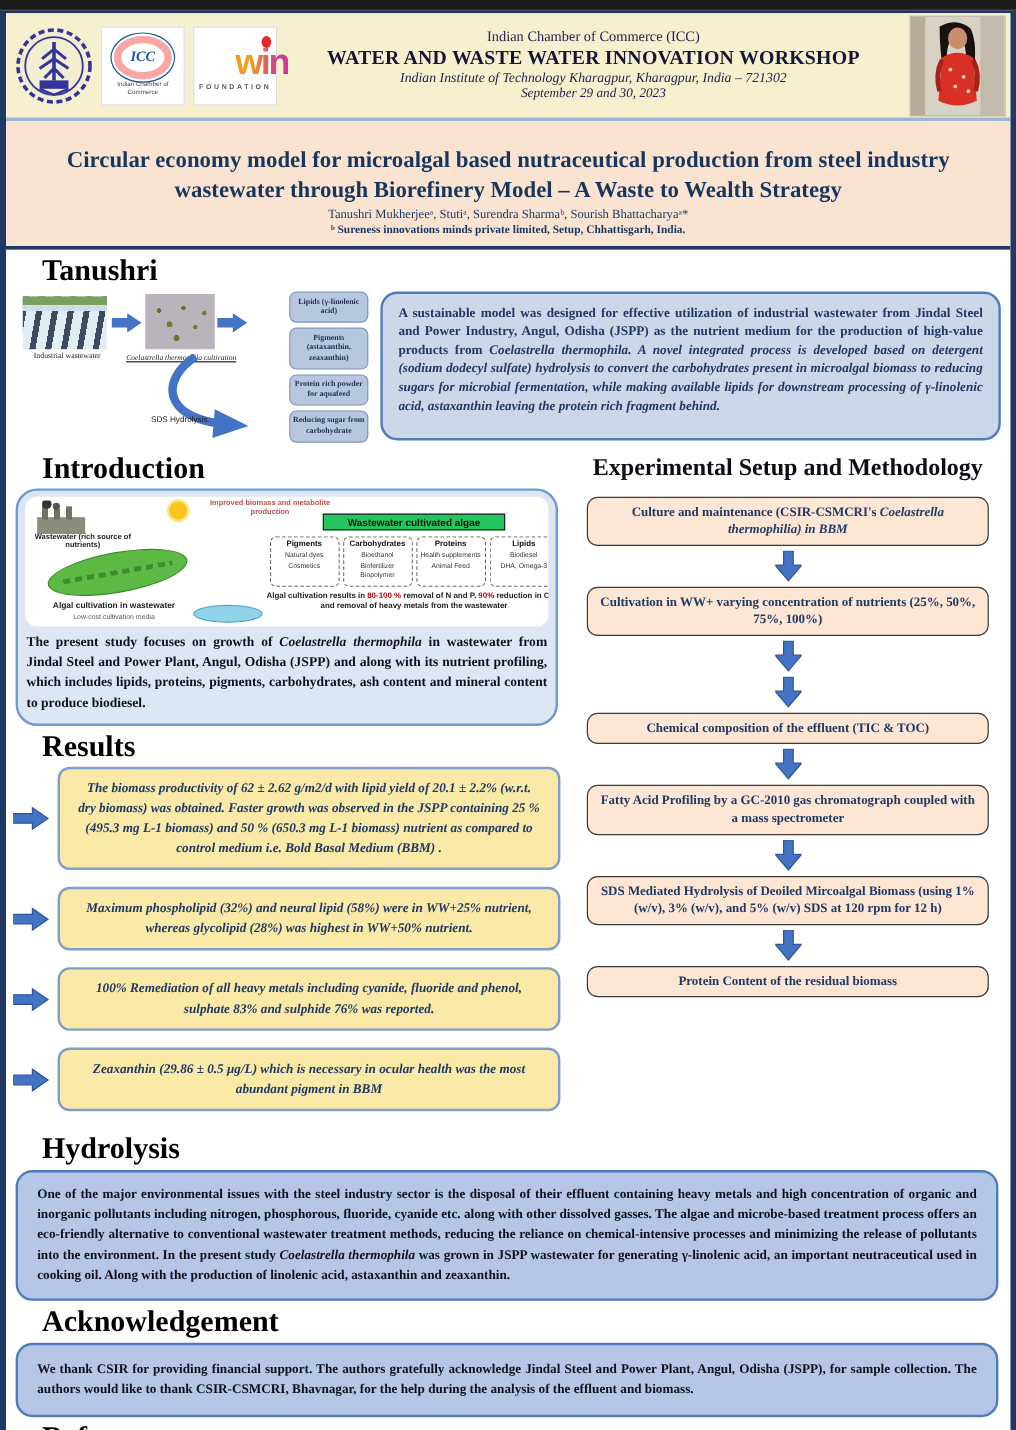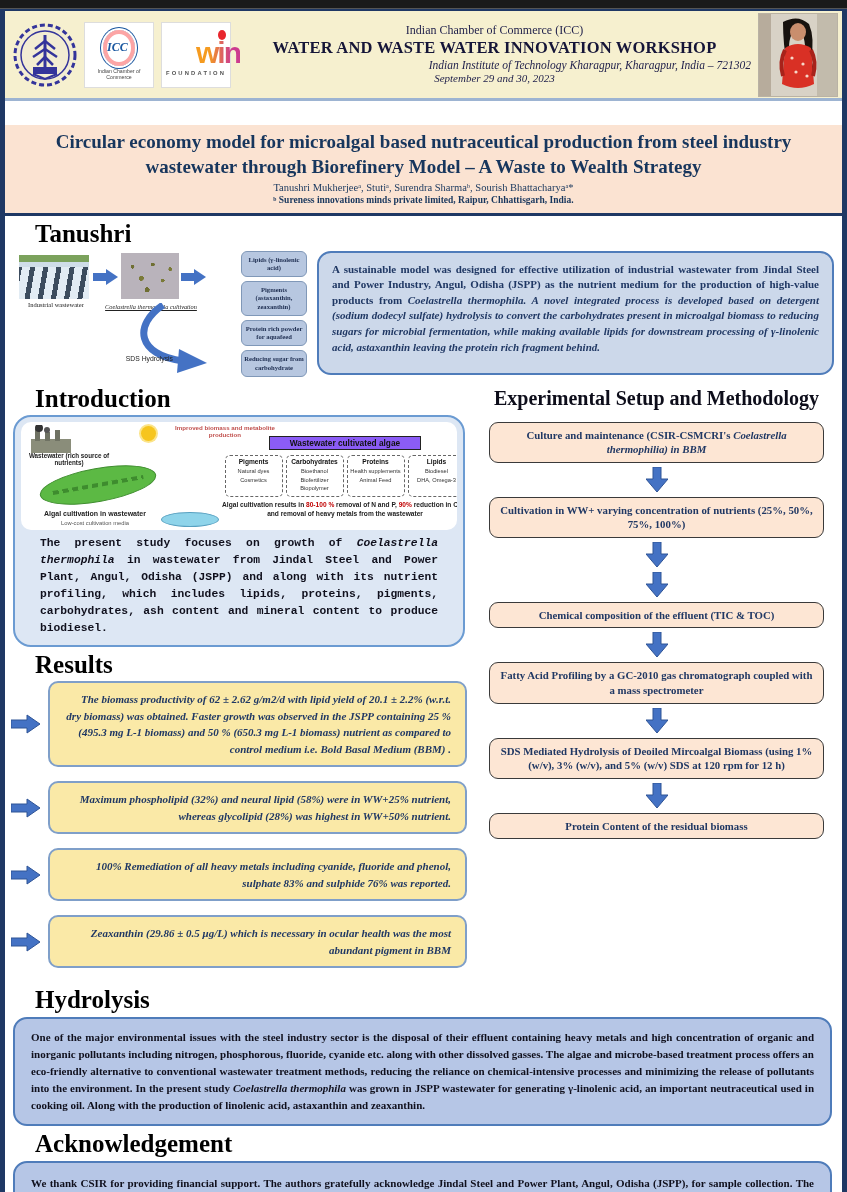--- a/index.html
+++ b/index.html
@@ -8,42 +8,42 @@
   .top-strip { height: 9px; background: #1a1a1a; border-bottom:1px solid #555; }
   .poster { height: 1183px; border-left: 5px solid #1f3864; border-right: 5px solid #1f3864;
     border-top: 2px solid #1f3864; overflow: hidden; }
 
   
   .header { height: 90px; background: #f6f0cf; border-bottom: 3px solid #9db4d2;
     display: flex; align-items: center; padding: 3px 4px 3px 8px; gap: 7px; }
   .logo-iit { width: 64px; height: 64px; flex: 0 0 auto; }
   .logo-card { background: #fff; border: 1px solid #ddd; width: 70px; height: 66px; flex: 0 0 auto;
     display: flex; flex-direction: column; align-items: center; justify-content: center; gap: 2px; }
-  .icc-ring { width: 32px; height: 36px; border-radius: 50%; border: 4px solid #fca5a5;
-    box-shadow: 0 0 0 2px #fff, 0 0 0 3px #1a57a0; display:flex; align-items:center; justify-content:flex-start; }
+  .icc-ring { width: 48px; height: 36px; border-radius: 50%; border: 6px solid #fca5a5;
+    box-shadow: 0 0 0 2px #fff, 0 0 0 3px #1a57a0; display:flex; align-items:center; justify-content:center; }
   .icc-ring span { font-style: italic; font-weight: bold; font-size: 12px; color: #1a57a0; }
   .icc-cap { font-family: "Liberation Sans", sans-serif; font-size: 5.2px; color: #444; text-align:center; }
   .win-wrap { position: relative; height: 34px; display:flex; align-items:flex-end;margin-left:44px; }
   .win-word { font-family: "Liberation Sans", sans-serif; font-weight: bold; font-size: 30px; line-height: 30px;
     background: linear-gradient(90deg, #f59b20 30%, #cc3b8f 80%);
     -webkit-background-clip: text; background-clip: text; color: transparent; letter-spacing: -2px; }
   .win-dot { position: absolute; top: -4px; left: 50%; width: 8px; height: 10px; border-radius: 50%;
     background: #e8262d; }
   .win-cap { font-family: "Liberation Sans", sans-serif; font-size: 5.8px; letter-spacing: 2.2px;
     color: #555; font-weight: bold; }
   .header-center { flex: 1; text-align: center; color: #23234d; padding-bottom: 4px; }
   .hc-org { font-size: 12px; margin-top: 2px; }
   .hc-work { font-size: 16.5px; font-weight: bold; color: #151538; letter-spacing: 0.2px; text-align: center; }
-  .hc-inst { font-size: 11.5px; font-style: italic; margin-top: 1px; text-align: right; }
+  .hc-inst { font-size: 11.5px; font-style: italic; margin-top: 1px; }
   .hc-date { font-size: 11px; font-style: italic; margin-top: 1px; }
   .photo { width: 80px; height: 84px; flex: 0 0 auto; border: 1px solid #b9b2a4; overflow:hidden; }
 
   
   .title-band { background: #fbe3d2; border-bottom: 3px solid #1f3864; text-align: center;
-    padding: 4px 26px 8px; margin-top: 24px; }
+    padding: 20px 26px 8px; }
   .poster-title { color: #17365d; font-weight: bold; font-size: 19px; line-height: 1.32; }
   .authors { color: #17365d; font-weight: normal; font-size: 10.5px; margin-top: 3px; }
   .affil { color: #17365d; font-weight: bold; font-size: 9.5px; margin-top: 2px; }
 
   
   .main { padding: 0 4px 0 4px; background: #fff; }
   h2.sec { font-size: 25px; font-weight: bold; color: #000; margin: 4px 0 3px 26px; line-height: 1.1; }
 
   
   .abstract-row { display: flex; gap: 8px; margin: 0 4px; height: 128px; }
@@ -97,37 +97,37 @@
   .raceway { position: absolute; left: 18px; top: 46px; width: 118px; height: 34px;
     background: #5cb944; border: 1px solid #3e8c2e; border-radius: 50%;
     transform: rotate(-10deg); }
   .raceway::after { content: ""; position: absolute; left: 12px; top: 14px; width: 92px; height: 4px;
     background: repeating-linear-gradient(90deg, #3e8c2e 0 6px, rgba(0,0,0,0) 6px 10px); }
   .pond { position: absolute; left: 140px; top: 90px; width: 58px; height: 15px; border-radius: 50%;
     background: #8fd4ea; border: 1px solid #58a0c0; }
   .fig-improved { position: absolute; left: 146px; top: 2px; width: 116px; font-size: 6.2px;
     font-weight: bold; color: #c0504d; text-align: center; }
   .fig-right { position: absolute; left: 200px; top: 14px; width: 248px; }
-  .algae-box { margin: 0 auto; width: 152px; border: 1.2px solid #222; background: #8b5cf6;
+  .algae-box { margin: 0 auto; width: 152px; border: 1.2px solid #222; background: #22c55e;
     font-weight: bold; font-size: 8.3px; text-align: center; padding: 1px 0; color: #111; }
   .fcols { display: flex; gap: 3px; justify-content: center; margin-top: 5px; }
   .fcol { border: 1px dashed #666; border-radius: 5px; width: 58px; padding: 2px 2px 3px; }
   .fcol-t { font-weight: bold; font-size: 6.6px; text-align: center; color: #111; }
   .fcol-i { font-size: 5.7px; text-align: center; color: #333; margin-top: 2px;
     white-space: pre-line; line-height: 1.5; }
   .fig-note { margin-top: 4px; font-size: 6.6px; font-weight: bold; text-align: center;
     color: #222; line-height: 1.35; }
   .fig-note .red { color: #c00000; }
   .intro-text { font-weight: bold; font-size: 11.3px; line-height: 1.5; text-align: justify;
-    color: #10101d; margin: 5px 19px 1px; font-family: Liberation Mono, monospace; }
+    color: #10101d; margin: 5px 1px 1px; font-family: Liberation Serif, serif; }
 
   .result-row { display: flex; align-items: center; gap: 7px; margin: 0 4px 14px 2px; }
   .result-box { flex: 1; background: #fae9a7; border: 2px solid #7f9fc9; border-radius: 10px;
     padding: 8px 14px; font-weight: bold; font-style: italic; font-size: 11px;
-    text-align: right; color: #203864; line-height: 1.5; }
+    text-align: center; color: #203864; line-height: 1.5; }
   .result-arrow { flex: 0 0 auto; }
 
   .method-h { font-size: 20px; font-weight: bold; color: #0d0d1a; text-align: center;
     margin: 6px 0 12px; }
   .step { background: #fde6d4; border: 1.6px solid #3a3a3a; border-radius: 9px;
     padding: 5px 10px; font-weight: bold; font-size: 10.8px; text-align: center;
     color: #203864; line-height: 1.35; margin: 0 6px; }
   .darrow { display: block; margin: 4px auto; }
 
   .blue-box { margin: 2px 6px 4px 4px; background: #b6c6e6; border: 2.5px solid #4f7cba;
@@ -185,21 +185,21 @@
         <circle cx="48" cy="62" r="1.6" fill="#f6d7c9"></circle>
         <path d="M26 36 Q20 48 24 62" fill="none" stroke="#a8221a" stroke-width="4"></path>
         <path d="M52 36 Q58 48 54 62" fill="none" stroke="#a8221a" stroke-width="4"></path>
       </svg>
     </div>
   </div>
 
   <div class="title-band">
     <div class="poster-title">Circular economy model for microalgal based nutraceutical production from steel industry wastewater through Biorefinery Model – A Waste to Wealth Strategy</div>
     <div class="authors">Tanushri Mukherjeeᵃ, Stutiᵃ, Surendra Sharmaᵇ, Sourish Bhattacharyaᵃ*</div>
-    <div class="affil">ᵇ Sureness innovations minds private limited, Raipur, Chhattisgarh, India.</div>
+    <div class="affil">ᵇ Sureness innovations minds private limited, Setup, Chhattisgarh, India.</div>
   </div>
 
   <div class="main">
 
     <h2 class="sec">Tanushri</h2>
     <div class="abstract-row">
       <div class="flow">
         <div class="img1"></div>
         <div class="cap1">Industrial wastewater</div>
         <svg class="arrow1" width="26" height="16">

